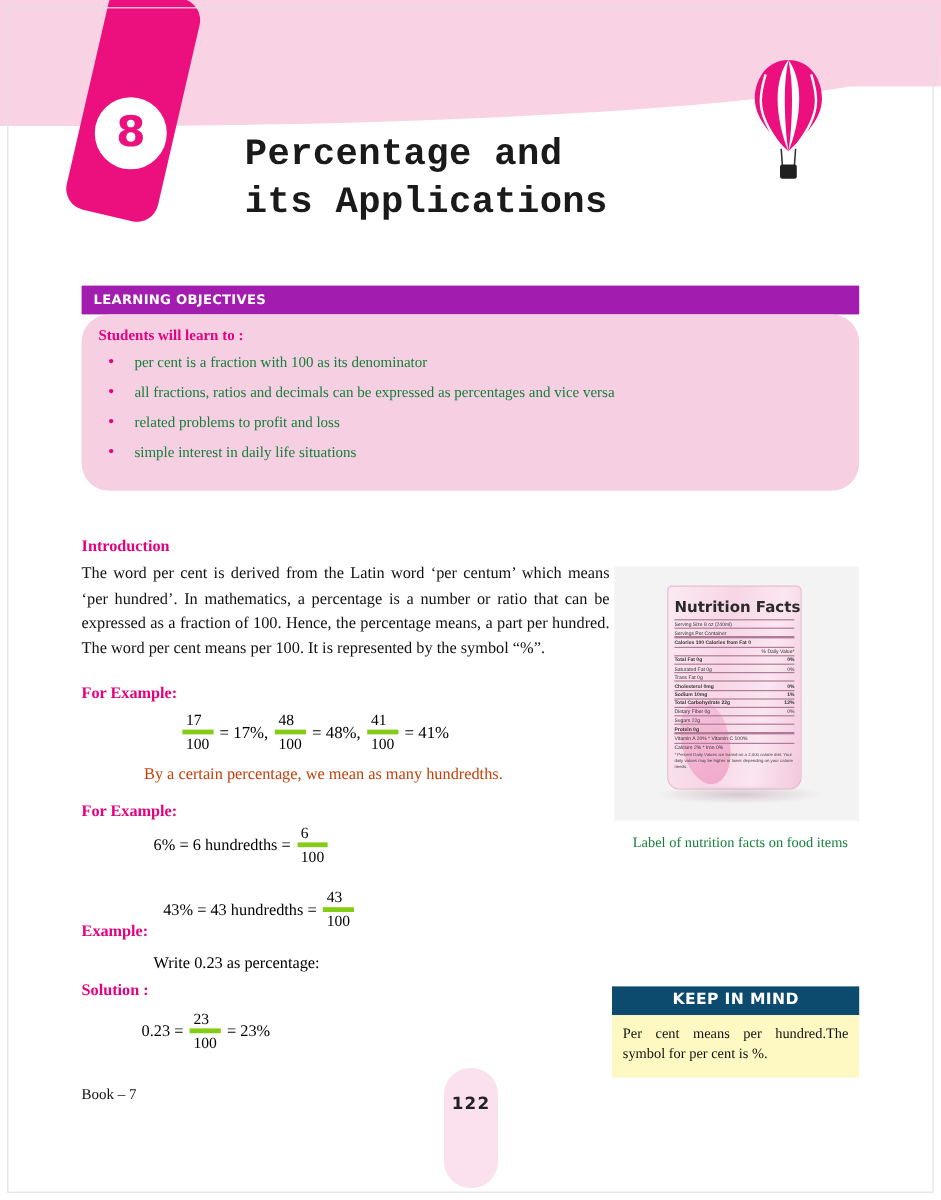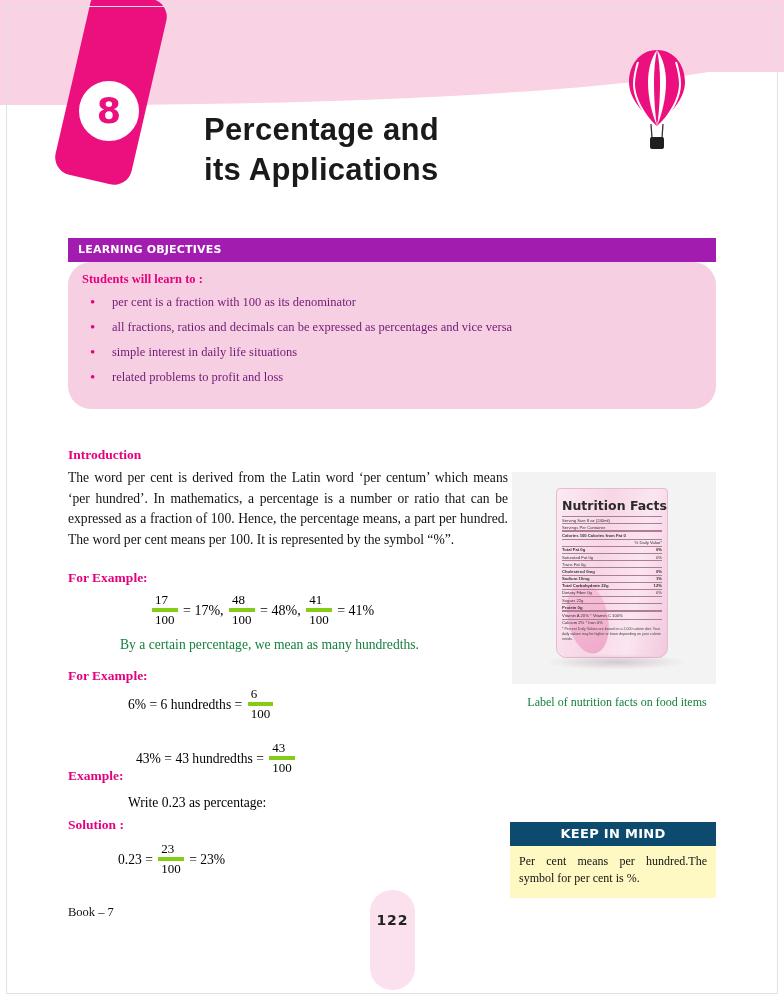--- a/index.html
+++ b/index.html
@@ -53,21 +53,21 @@
     font-weight: bold;
     font-size: 35px;
     color: #ec0f7e;
     line-height: 1;
   }
   
   .chapter-title {
     position: absolute;
     left: 204px; top: 110px;
     width: 420px;
-    font-family: Liberation Sans, sans-serif;
+    font-family: Liberation Mono, monospace;
     font-weight: bold;
     font-size: 31px;
     line-height: 1.28;
     color: #1a1a1a;
     letter-spacing: 0.3px;
   }
   
   .balloon { position: absolute; left: 625px; top: 48px; width: 64px; height: 106px; }
 
   
@@ -91,21 +91,21 @@
     font-weight: bold;
     font-size: 12.5px;
     font-family: "Liberation Serif", serif;
     margin-bottom: 8px;
   }
   .lo-list { list-style: none; }
   .lo-list li {
     position: relative;
     padding-left: 30px;
     font-size: 12.5px;
-    color: #701a75;
+    color: #15803d;
     margin-bottom: 10px;
     line-height: 1.2;
   }
   .lo-list li::before {
     content: "\2022";
     position: absolute;
     left: 8px; top: -2px;
     color: #e5007e;
     font-size: 15px;
   }
@@ -131,21 +131,21 @@
   .ex1-head { left: 68px; top: 570px; }
   .frac-line-1 {
     position: absolute;
     left: 150px; top: 594px;
     font-size: 14px;
   }
   .ex-note {
     position: absolute;
     left: 120px; top: 637px;
     font-size: 13.6px;
-    color: #15803d;
+    color: #c2410c;
   }
   .ex2-head { left: 68px; top: 668px; }
   .line-6pct { position: absolute; left: 128px; top: 688px; font-size: 13.6px; }
   .line-43pct { position: absolute; left: 136px; top: 742px; font-size: 13.6px; }
   .ex3-head { left: 68px; top: 768px; }
   .write-line { position: absolute; left: 128px; top: 795px; font-size: 13.6px; }
   .sol-head { left: 68px; top: 817px; }
   .line-023 { position: absolute; left: 118px; top: 843px; font-size: 13.6px; }
 
   
@@ -287,22 +287,22 @@
     </g>
   </svg>
 
   <div class="lo-wrap">
     <div class="lo-head">LEARNING OBJECTIVES</div>
     <div class="lo-body">
       <div class="lo-sub">Students will learn to :</div>
       <ul class="lo-list">
         <li>per cent is a fraction with 100 as its denominator</li>
         <li>all fractions, ratios and decimals can be expressed as percentages and vice versa</li>
+        <li>related problems to profit and loss</li>
         <li>simple interest in daily life situations</li>
-        <li>related problems to profit and loss</li>
       </ul>
     </div>
   </div>
 
   <div class="sec-head intro-head">Introduction</div>
   <div class="para">The word per cent is derived from the Latin word ‘per centum’ which means ‘per hundred’. In mathematics, a percentage is a number or ratio that can be expressed as a fraction of 100. Hence, the percentage means, a part per hundred. The word per cent means per 100. It is represented by the symbol “%”.</div>
 
   <div class="sec-head ex1-head">For Example:</div>
   <div class="frac-line-1">
     <span class="fr"><span class="num">17</span><span class="den">100</span></span>

